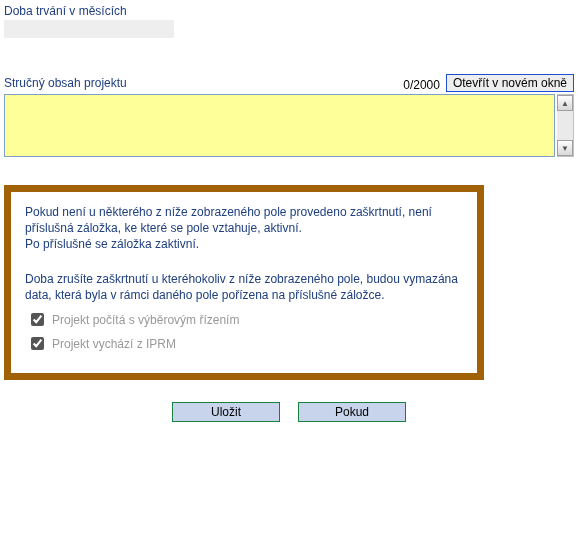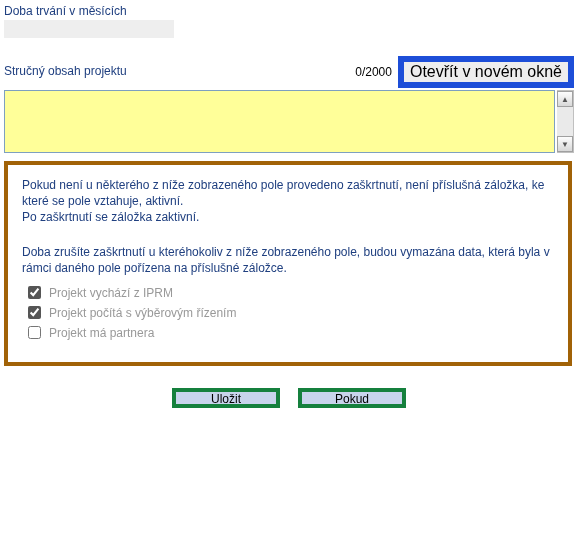--- a/index.html
+++ b/index.html
@@ -21,36 +21,36 @@
   }
   .disabled-input {
     width: 170px;
     height: 18px;
     background: #eeeeee;
     border: none;
     display: block;
   }
   .summary-head {
     display: flex;
-    align-items: center;
+    align-items: flex-end;
     justify-content: space-between;
-    margin-top: 18px;
+    margin-top: 36px;
   }
   .summary-left { flex: 1; }
   .counter {
     color: #000;
     font-size: 12px;
     margin-right: 6px;
     white-space: nowrap;
   }
   .open-btn {
     background: #eeeeee;
-    border: 6px solid #1d4ed8;
+    border: 1px solid #1d4ed8;
     font-family: inherit;
-    font-size: 16px;
+    font-size: 12px;
     padding: 1px 6px;
     color: #000;
     cursor: pointer;
   }
   .textarea-wrap {
     position: relative;
     width: 570px;
     margin-top: 2px;
   }
   .yellow-area {
@@ -83,24 +83,24 @@
     background: linear-gradient(#fdfdfd, #d8d8d8);
     border: 1px solid #a0a0a0;
     display: flex;
     align-items: center;
     justify-content: center;
     font-size: 8px;
     color: #555;
     cursor: pointer;
   }
   .info-box {
-    border: 4px solid #a16207;
+    border: 7px solid #a16207;
     padding: 12px 14px 18px 14px;
-    margin-top: 8px;
-    width: 568px;
+    margin-top: 28px;
+    width: 480px;
   }
   .info-text {
     color: #204080;
     font-size: 12px;
     line-height: 1.35;
     margin: 0 0 10px 0;
   }
   .info-text-section2 { margin-top: 18px; }
   .info-text-section3 { margin-top: 22px; }
   .check-row {
@@ -122,21 +122,21 @@
   .buttons-row {
     display: flex;
     justify-content: center;
     gap: 18px;
     margin-top: 22px;
   }
   .action-btn {
     width: 108px;
     height: 20px;
     background: #c8d4ec;
-    border: 4px solid #15803d;
+    border: 1px solid #15803d;
     font-family: inherit;
     font-size: 12px;
     color: #000;
     cursor: pointer;
     padding: 0;
   }
 </style>
 </head>
 <body>
 
@@ -157,39 +157,35 @@
   <textarea class="yellow-area" style=""></textarea>
   <div class="scrollbar">
     <div class="scroll-btn">▲</div>
     <div class="scroll-btn">▼</div>
   </div>
 </div>
 
 <div class="info-box">
   <p class="info-text">
     <span>Pokud není u některého z níže zobrazeného pole provedeno zaškrtnutí, není příslušná záložka, ke které se pole vztahuje, aktivní.</span><br>
-    <span>Po zaškrtnutí se záložka zaktivní.</span>
+    <span>Po příslušné se záložka zaktivní.</span>
   </p>
 
   <p class="info-text info-text-section2">Doba zrušíte zaškrtnutí u kteréhokoliv z níže zobrazeného pole, budou vymazána data, která byla v rámci daného pole pořízena na příslušné záložce.</p>
+
+  <div class="check-row">
+    <input type="checkbox" checked="" style="">
+    <span class="check-label">Projekt počítá s výběrovým řízením</span>
+  </div>
 
   <div class="check-row check-row-group2">
     <input type="checkbox" checked="" style="">
     <span class="check-label">Projekt vychází z IPRM</span>
   </div>
 
-  <div class="check-row">
-    <input type="checkbox" checked="" style="">
-    <span class="check-label">Projekt počítá s výběrovým řízením</span>
-  </div>
 
-
-  <div class="check-row">
-    <input type="checkbox" style="">
-    <span class="check-label">Projekt má partnera</span>
-  </div>
 
 </div>
 
 <div class="buttons-row">
   <button class="action-btn">Uložit</button>
   <button class="action-btn">Pokud</button>
 </div>
 
 </body></html>

